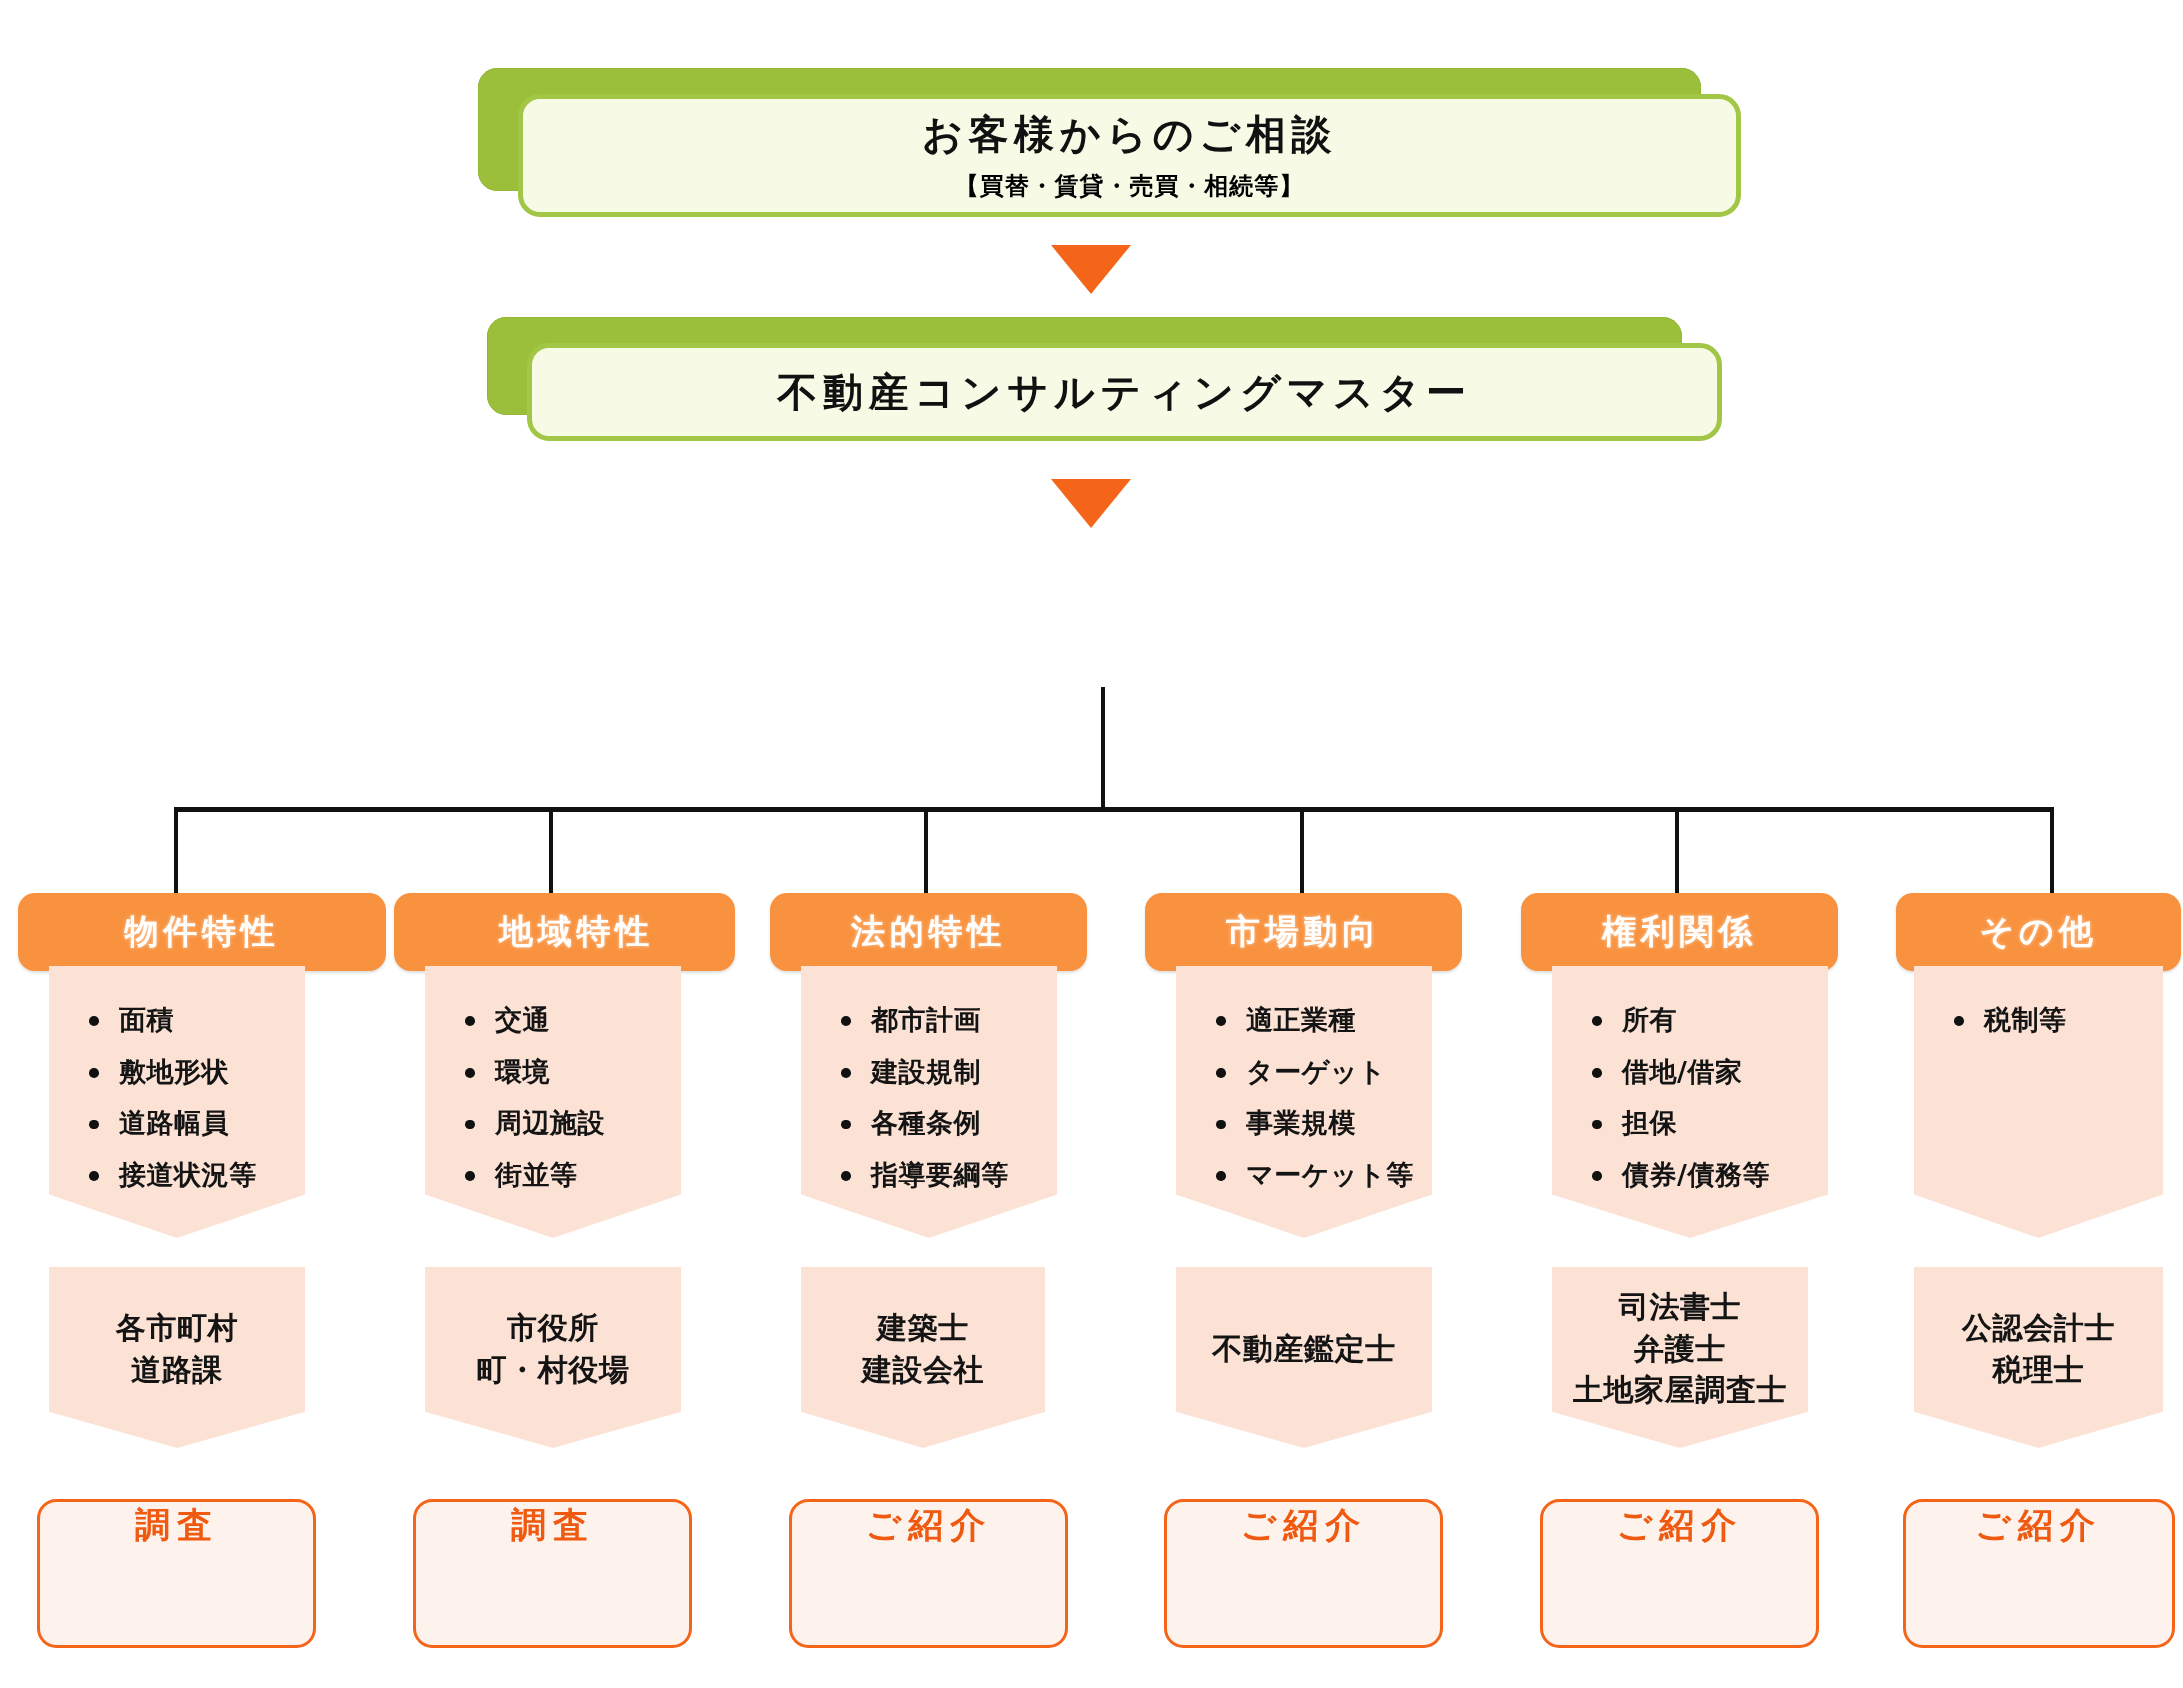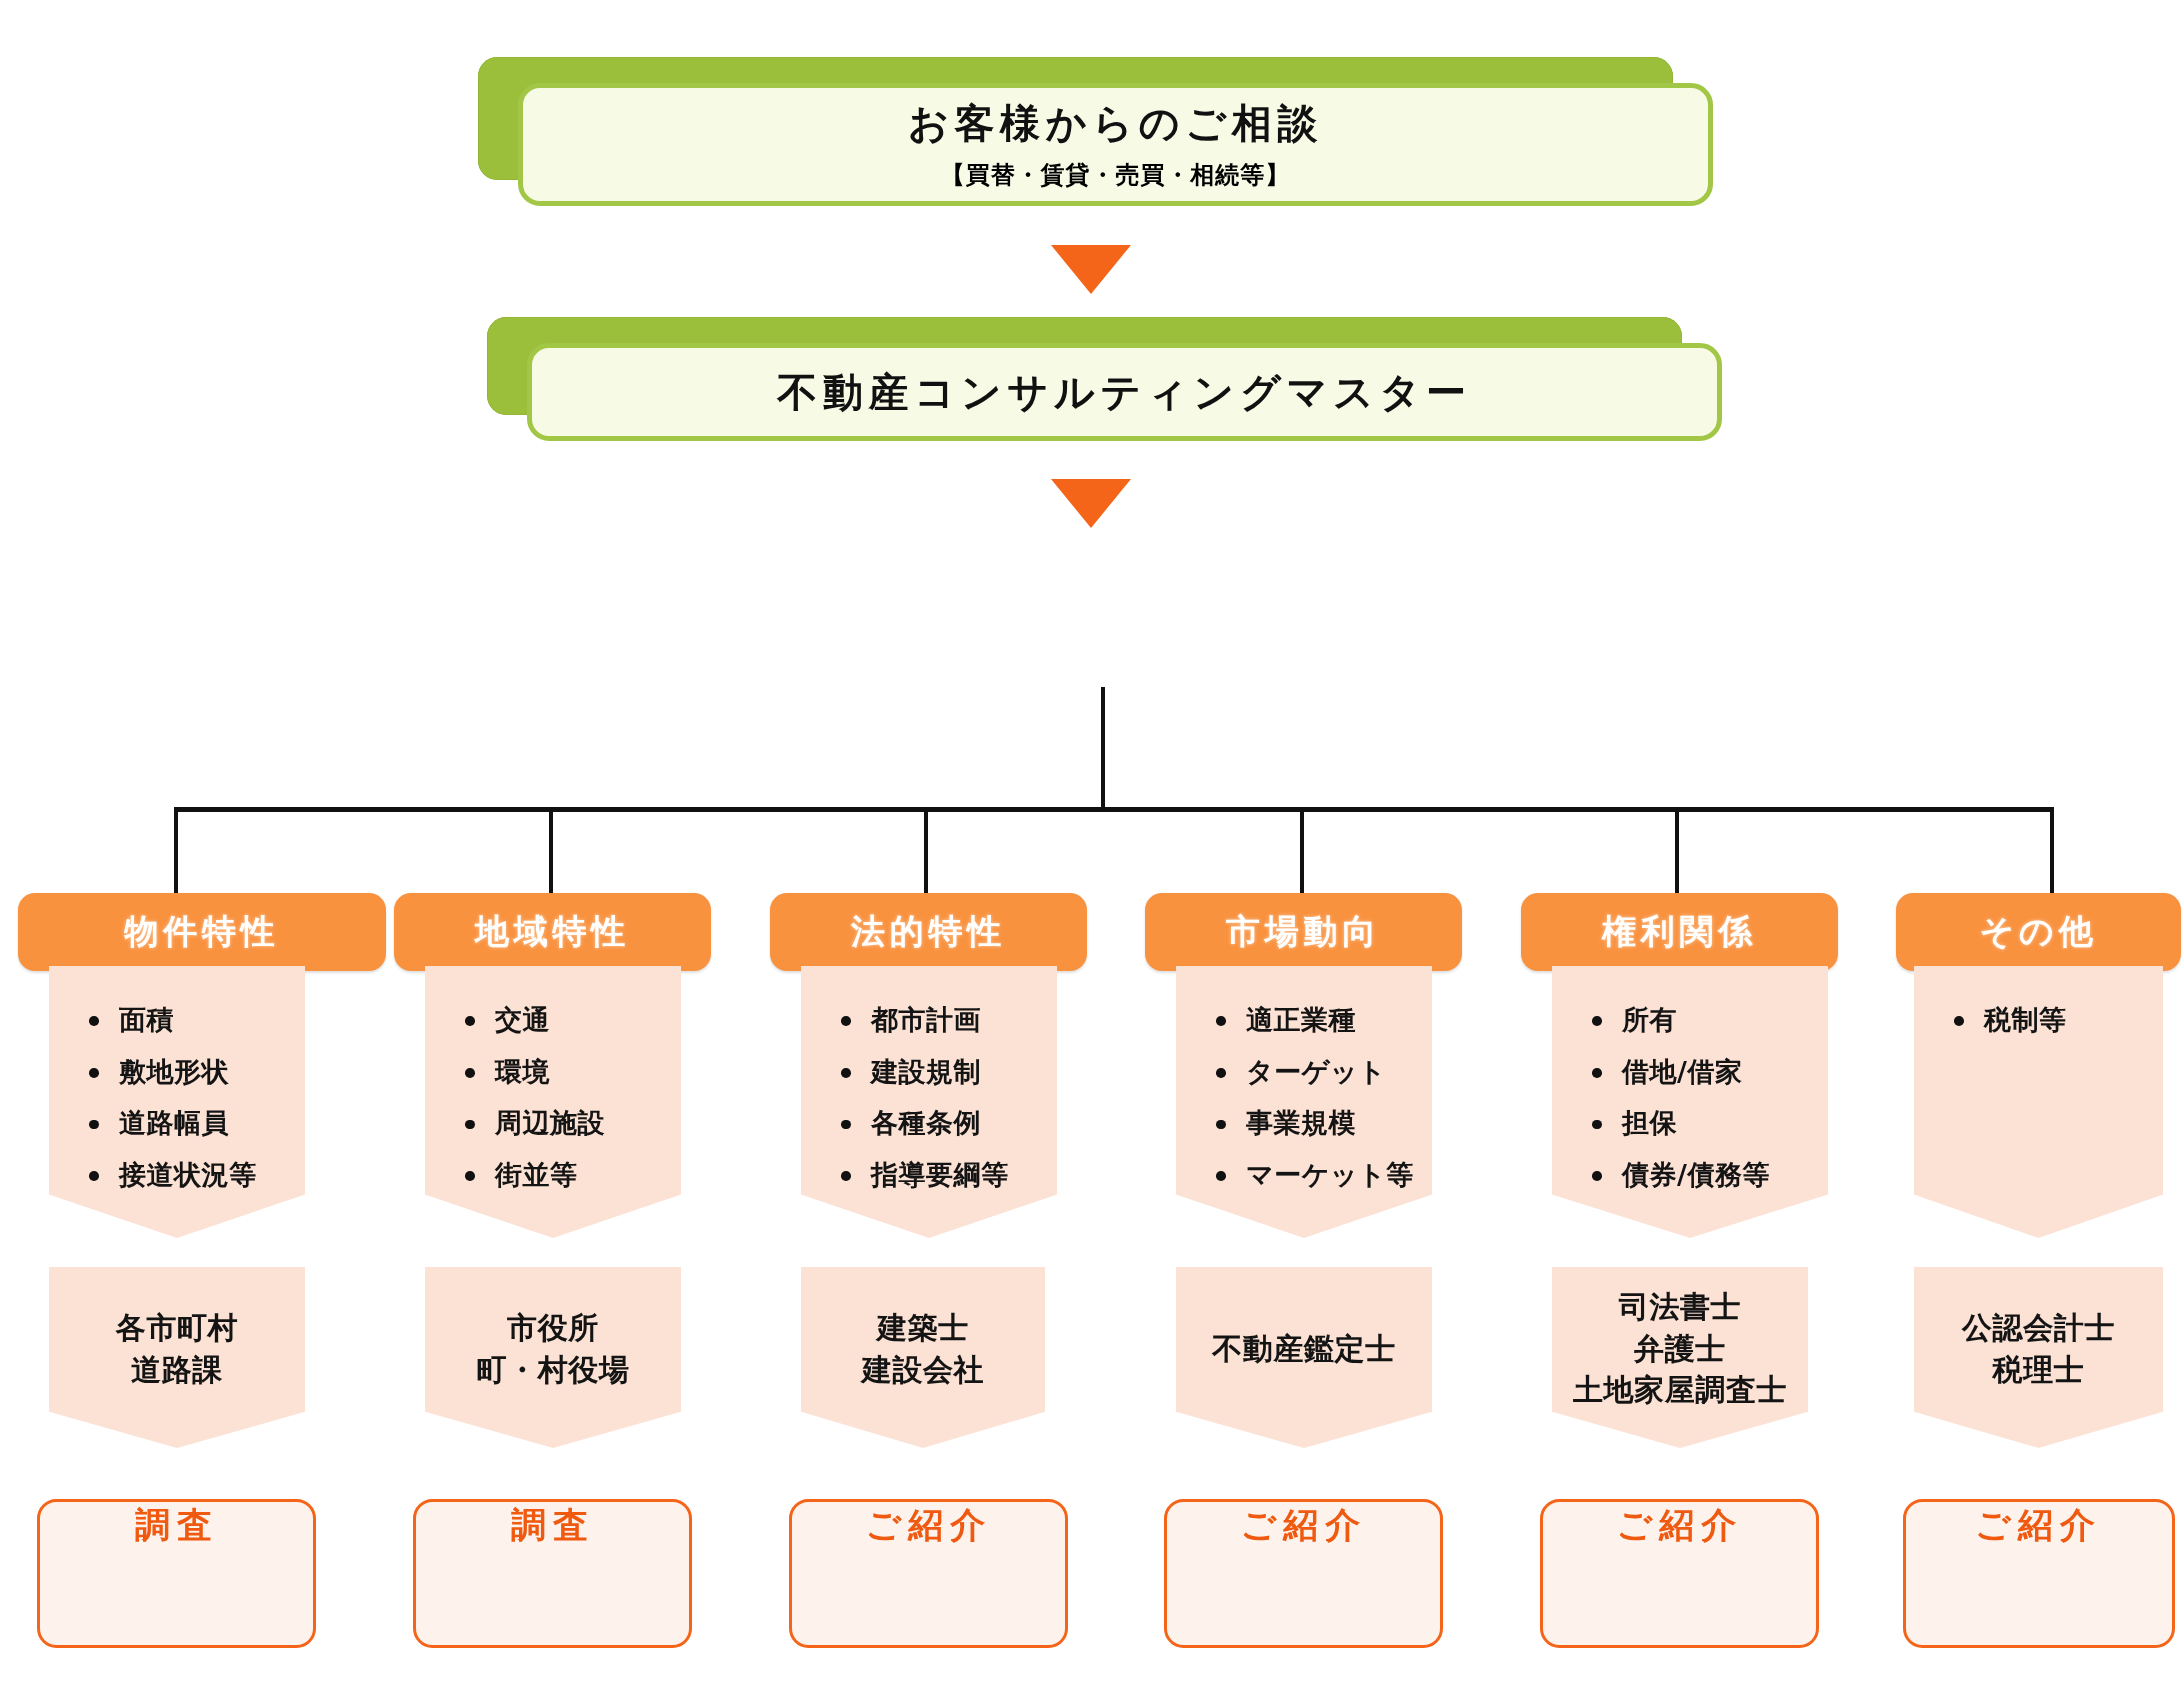--- a/index.html
+++ b/index.html
@@ -107,21 +107,21 @@
   }
   .col-btn span{
     font-size:35px;font-weight:700;color:#ef5a10;letter-spacing:.2em;
   }
 </style>
 </head>
 <body>
 
 <div id="stage">
 
-  <div class="greenwrap" style="left:478px;top:57px;width:1195px;height:123px;">
+  <div class="greenwrap" style="left:478px;top:68px;width:1195px;height:123px;padding-left:28px;">
     <div class="shadow"></div>
     <div class="face">
       <div class="g-title">お客様からのご相談</div>
       <div class="g-sub">【買替・賃貸・売買・相続等】</div>
     </div>
   </div>
 
   <div class="tri" style="left:1051px;top:245px;"></div>
 
   <div class="greenwrap" style="left:478px;top:317px;width:1195px;height:98px;margin-left:9px;">
@@ -158,21 +158,21 @@
     </div>
     <div class="col-pro" style="left:31px;top:374px;width:256px;height:181px;">
       <div class="pro-text">各市町村<br>道路課</div>
     </div>
     <div class="col-btn" style="left:19.4px;top:606px;width:279px;height:149px;">
       <span>調査</span>
     </div>
   </div>
 
   <div class="col" style="left:394px;width:317px;">
-    <div class="col-head" style="width:317px;">
+    <div class="col-head" style="width:317px;padding-left:24px;">
       <span>地域特性</span>
     </div>
     <div class="col-body" style="left:31px;top:73px;width:256px;height:272px;">
       <ul>
         <li>交通</li>
         <li>環境</li>
         <li>周辺施設</li>
         <li>街並等</li>
       </ul>
     </div>

